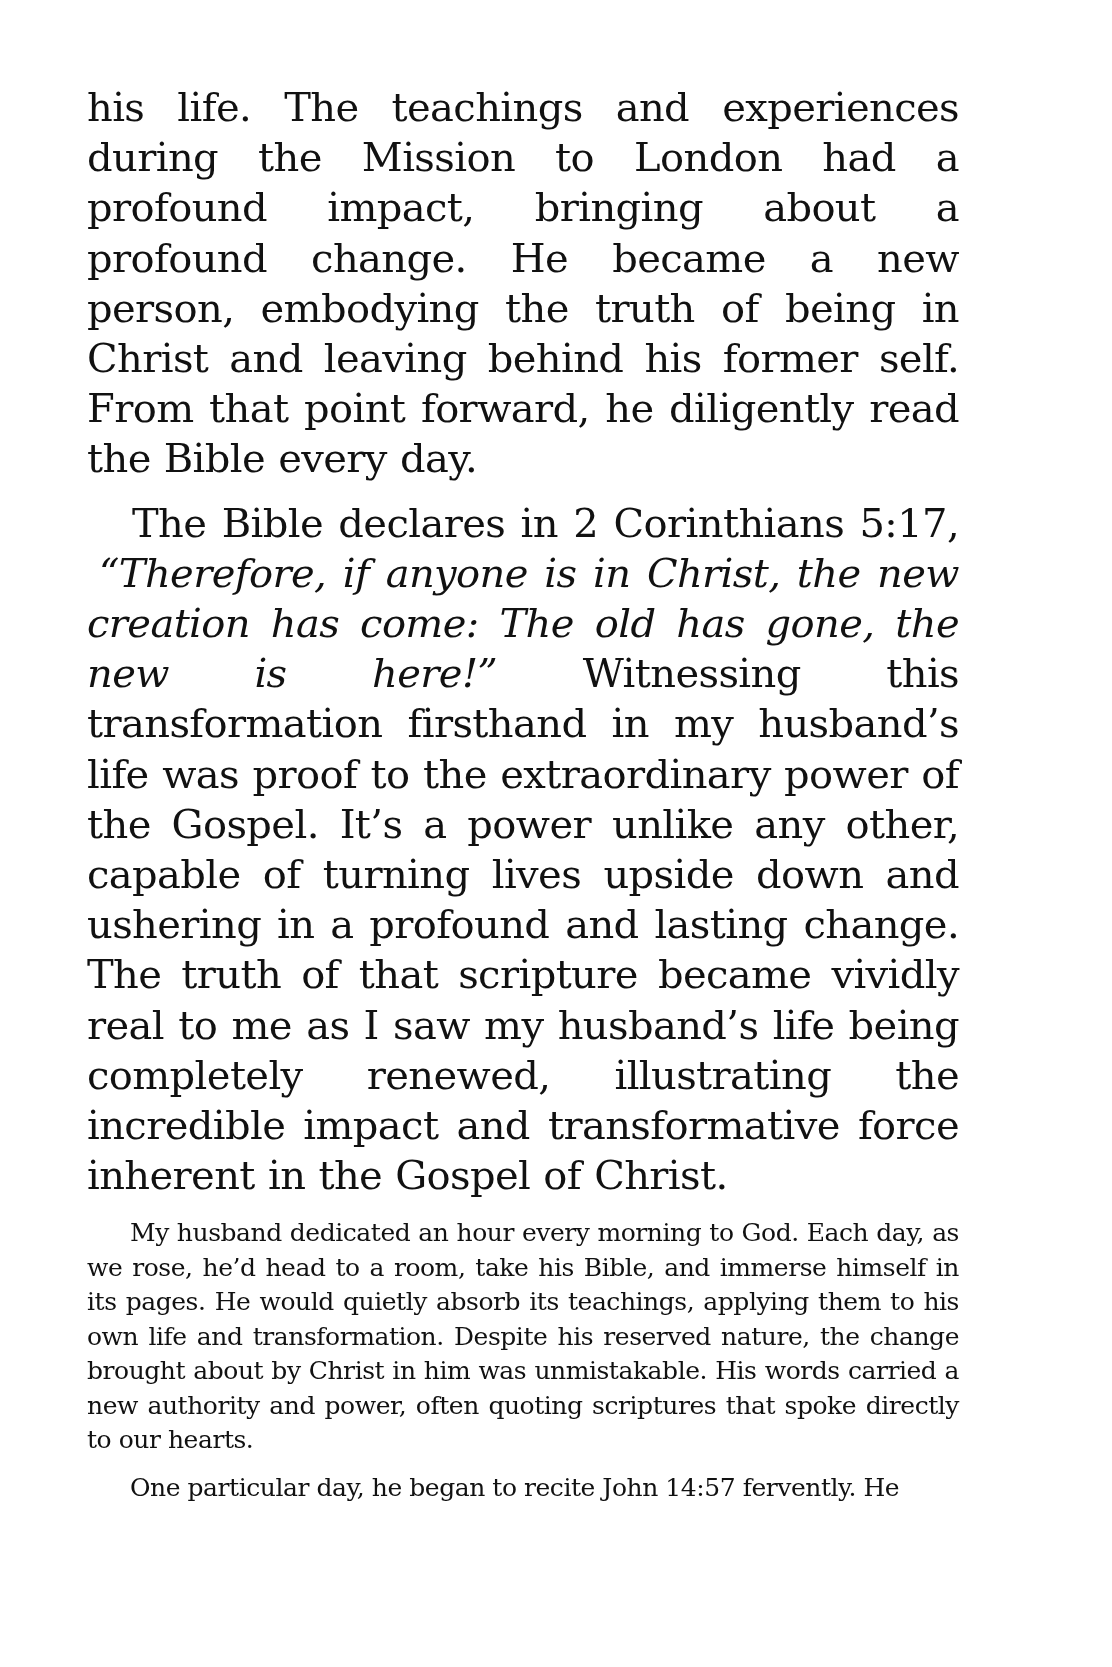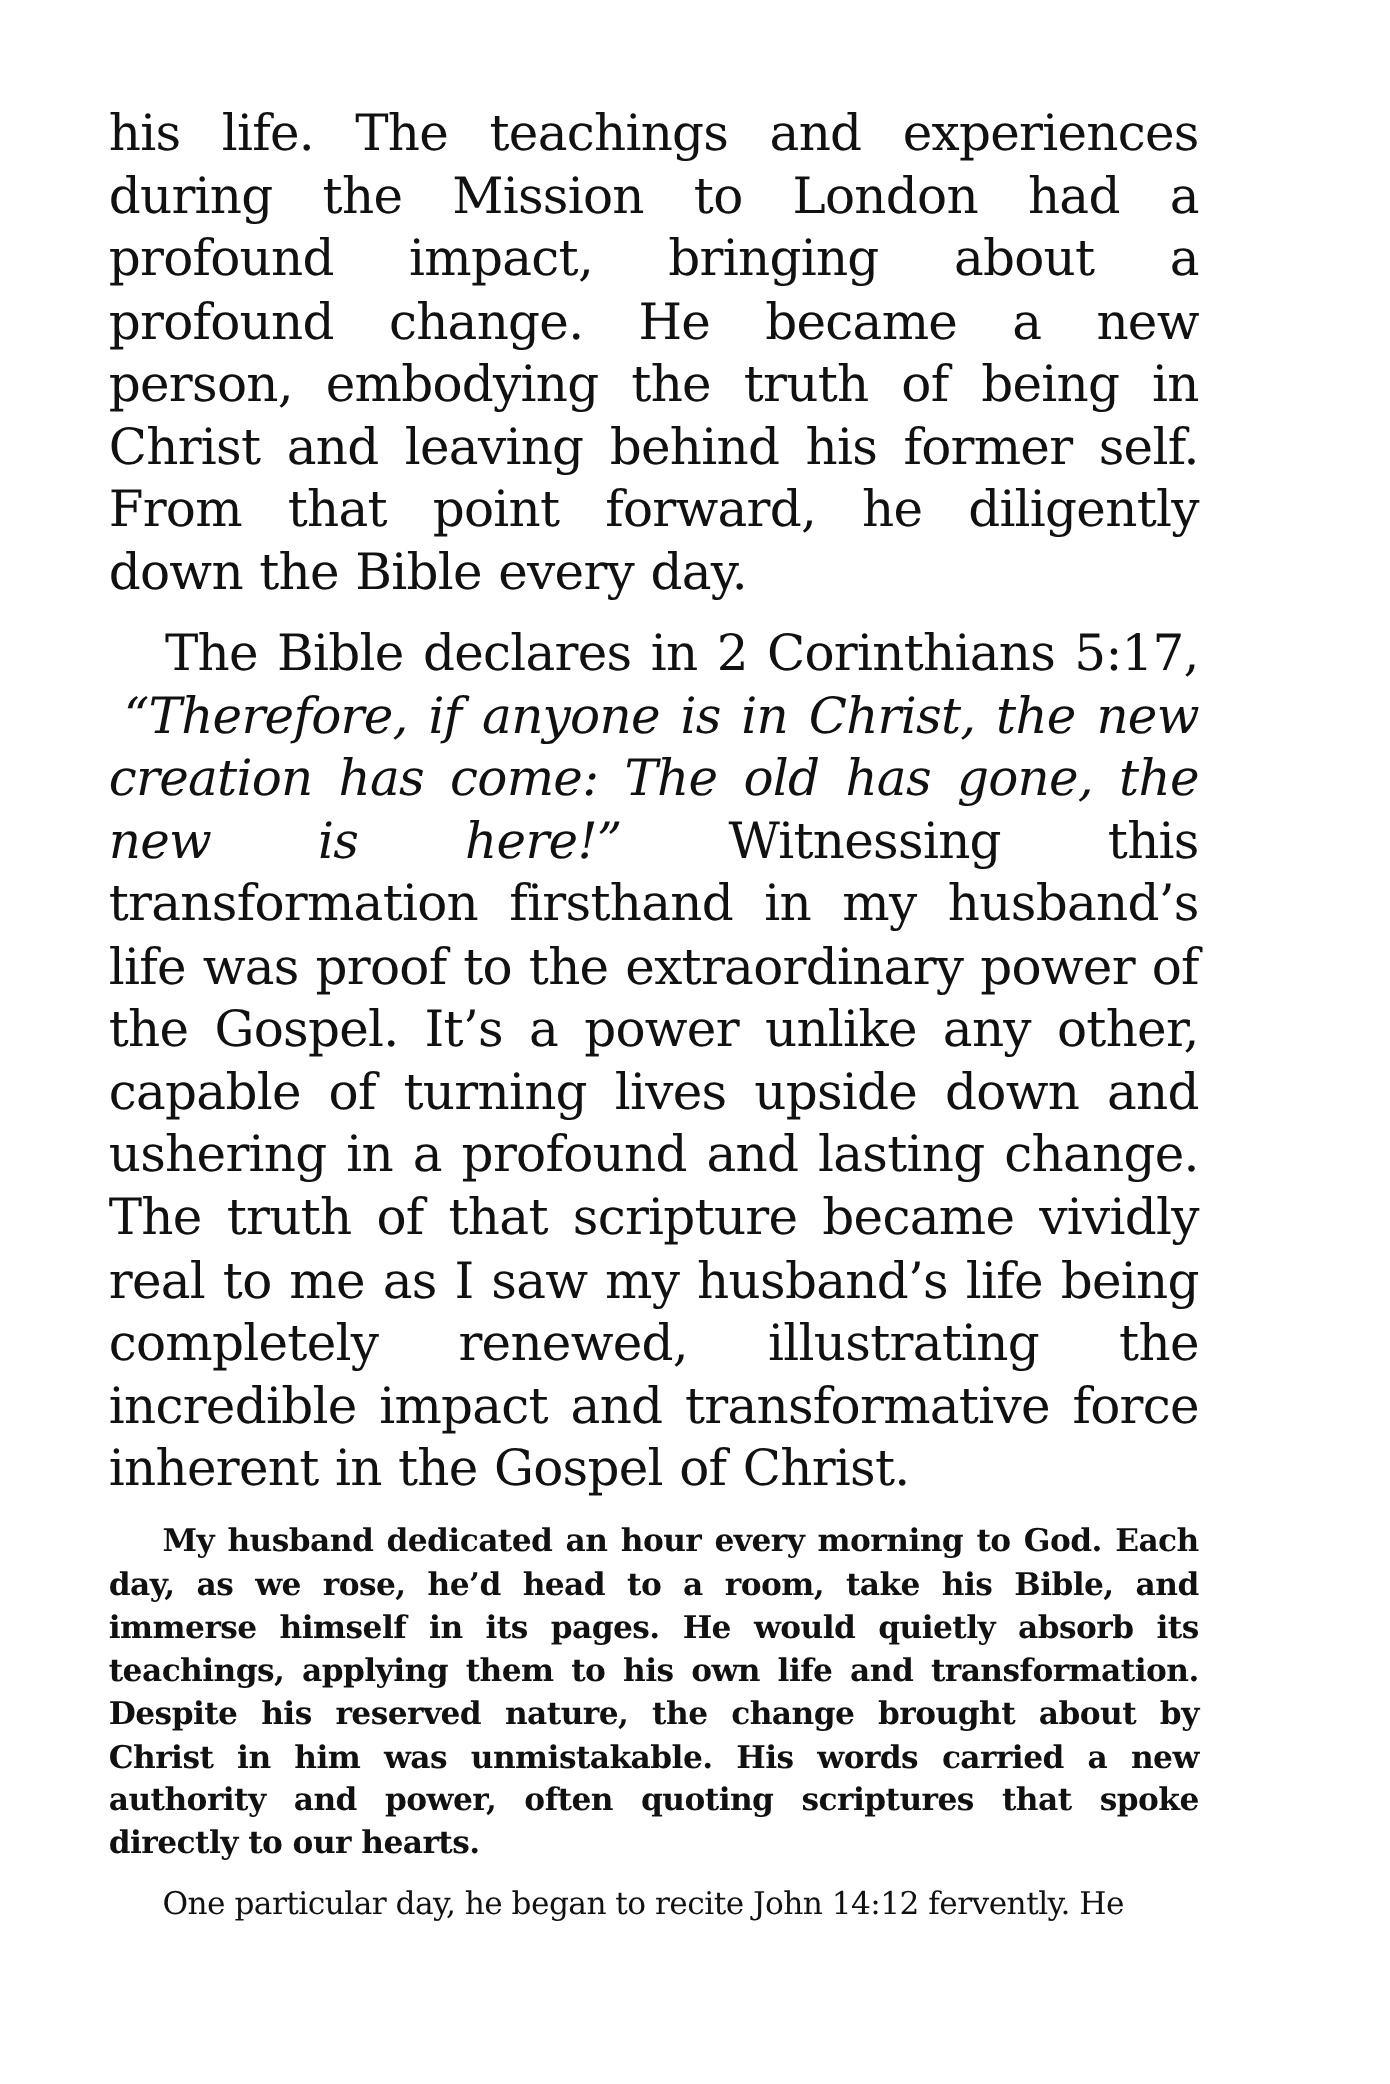--- a/index.html
+++ b/index.html
@@ -2,25 +2,25 @@
 <html><head>
 <meta charset="utf-8">
 <style>
   html, body { margin: 0; padding: 0; background: #ffffff; }
   body { width: 1112px; height: 1667px; position: relative; overflow: hidden; }
   .page { position: absolute; left: 87px; top: 82px; width: 872px; color: #111111;
           font-family: "DejaVu Serif", "Liberation Serif", serif; }
   .big { font-size: 40px; line-height: 50.2px; text-align: justify; margin: 0; letter-spacing: -0.6px; word-spacing: 1px; }
   .big.indent { text-indent: 45px; margin-top: 14px; }
   .small { font-size: 25px; line-height: 34.4px; text-align: justify; margin: 0; text-indent: 43px; letter-spacing: -0.45px; }
-  .small.first { margin-top: 16px; font-weight: bold; }
+  .small.first { margin-top: 16px; }
   .small.next { margin-top: 14px; }
   em { font-style: italic; margin-left: 12px; }
 </style>
 </head>
 <body>
 
 <div class="page">
-  <p class="big">his life. The teachings and experiences during the Mission to London had a profound impact, bringing about a profound change. He became a new person, embodying the truth of being in Christ and leaving behind his former self. From that point forward, he diligently down the Bible every day.</p>
+  <p class="big">his life. The teachings and experiences during the Mission to London had a profound impact, bringing about a profound change. He became a new person, embodying the truth of being in Christ and leaving behind his former self. From that point forward, he diligently read the Bible every day.</p>
   <p class="big indent"><span>The Bible declares in 2 Corinthians 5:17, </span><em>“Therefore, if anyone is in Christ, the new creation has come: The old has gone, the new is here!”</em><span> Witnessing this transformation firsthand in my husband’s life was proof to the extraordinary power of the Gospel. It’s a power unlike any other, capable of turning lives upside down and ushering in a profound and lasting change. The truth of that scripture became vividly real to me as I saw my husband’s life being completely renewed, illustrating the incredible impact and transformative force inherent in the Gospel of Christ.</span></p>
   <p class="small first">My husband dedicated an hour every morning to God. Each day, as we rose, he’d head to a room, take his Bible, and immerse himself in its pages. He would quietly absorb its teachings, applying them to his own life and transformation. Despite his reserved nature, the change brought about by Christ in him was unmistakable. His words carried a new authority and power, often quoting scriptures that spoke directly to our hearts.</p>
-  <p class="small next">One particular day, he began to recite John 14:12 fervently. He</p>
+  <p class="small next">One particular day, he began to recite John 14:57 fervently. He</p>
 </div>
 
 </body></html>

